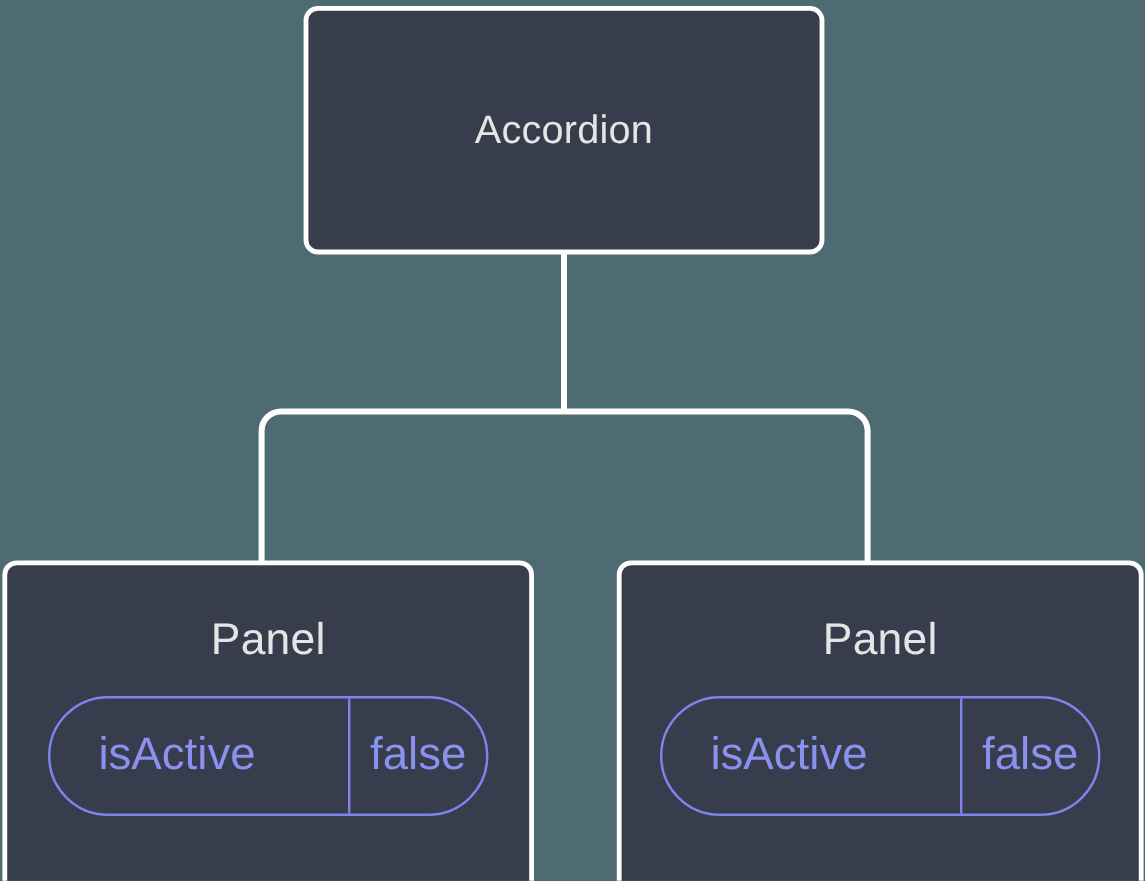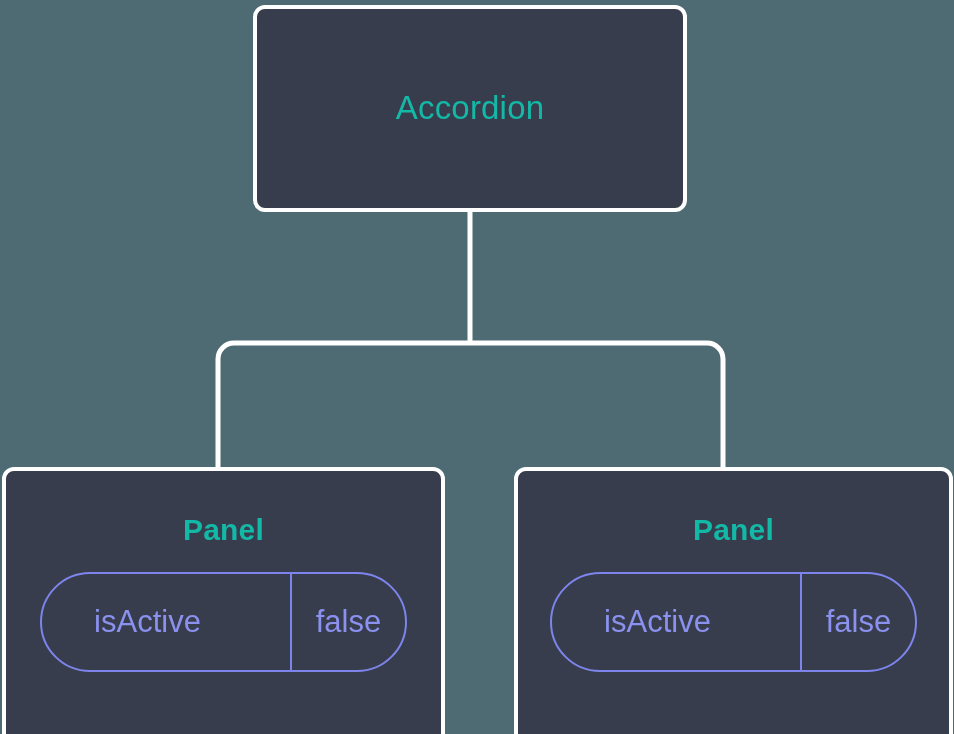--- a/index.html
+++ b/index.html
@@ -53,49 +53,48 @@
   }
   .node-child-left {
     left: 2px;
     width: 443px;
   }
   .node-child-right {
     left: 514px;
     width: 439px;
   }
   .node-title {
-    color: #14b8a6;
+    color: #e5e5e5;
     font-size: 33px;
     font-weight: 300;
     letter-spacing: 0.2px;
     line-height: 1.1;
     text-align: center;
     white-space: nowrap;
   }
   .node-child .node-title {
-    font-size: 30px;
-    font-weight: bold;
+    font-size: 37px;
   }
   .prop-pill {
     margin-top: 26px;
     width: 367px;
     height: 100px;
     box-sizing: border-box;
     border: 2px solid #7d85ec;
     border-radius: 50px;
     display: flex;
     align-items: stretch;
     overflow: hidden;
   }
   .prop-key, .prop-val {
     display: flex;
     align-items: center;
     justify-content: center;
     color: #8a91ee;
-    font-size: 31px;
+    font-size: 38px;
     font-weight: 300;
     white-space: nowrap;
   }
   .prop-key {
     flex: 0 0 211px;
   }
   .prop-val {
     flex: 1 1 auto;
     border-left: 2px solid #7d85ec;
     margin-left: 37px;

